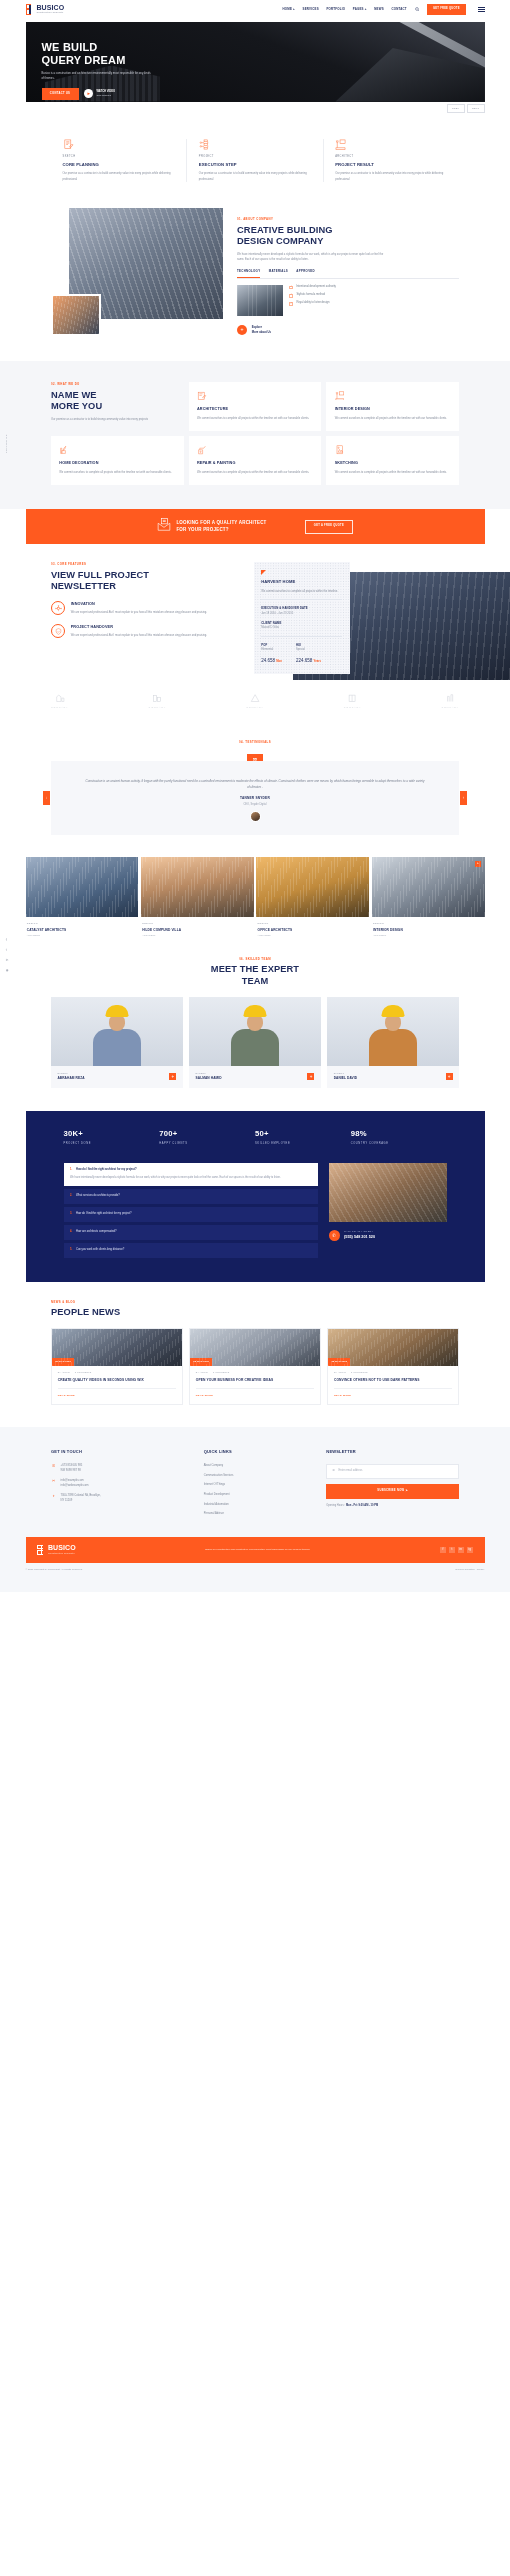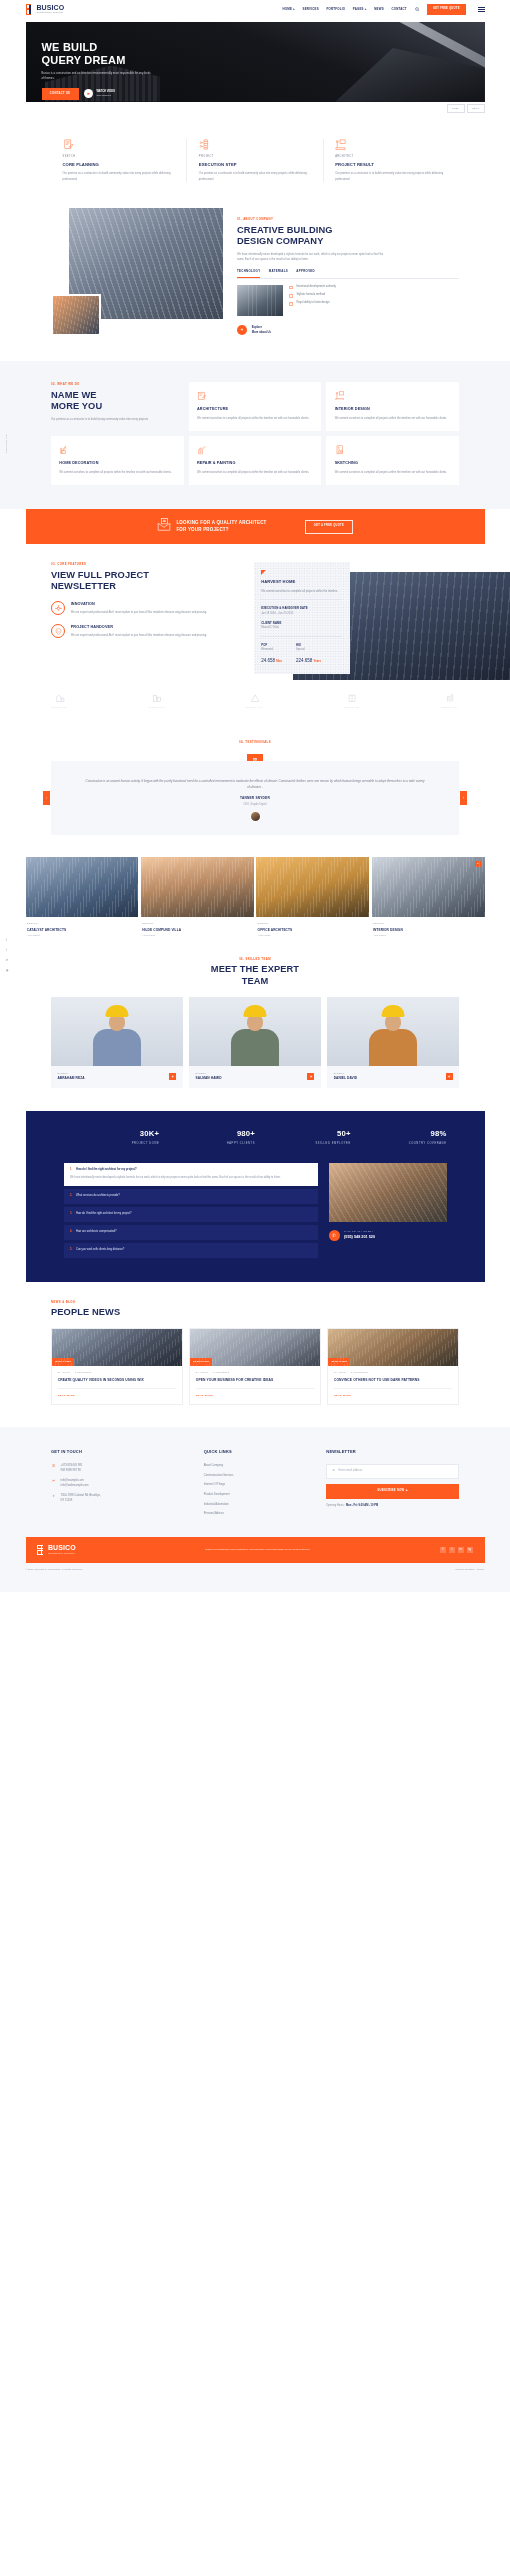--- a/index.html
+++ b/index.html
@@ -167,21 +167,21 @@
   .tm-body { position:absolute; left:50%; transform:translateX(-50%); bottom:0; width:48px; height:37px; background:#7e93b5; border-radius:14px 14px 0 0;}
   .tm-body.g { background:#6d7d6b; }
   .tm-body.o { background:#c9833f; }
   .tm-cap { background:#f6f7fa; padding:5.7px 6.4px; display:flex; align-items:center; justify-content:space-between;}
   .tm-cap .r { font-size:2.3px; color:#9aa1b0; letter-spacing:0.2px;}
   .tm-cap .n { font-size:3.2px; font-weight:bold; color:#1e2a5a; letter-spacing:0.1px; margin-top:0.6px;}
   .tm-plus { width:7px; height:7px; background:#ff5a1f; color:#fff; font-size:4.5px; display:flex; align-items:center; justify-content:center; line-height:1;}
 
   
   .navy { background:#141e5e; padding:16.6px 0 20.4px; }
-  .stats { display:grid; grid-template-columns:repeat(4,1fr); text-align:right; }
+  .stats { display:grid; grid-template-columns:repeat(4,1fr); text-align:left; }
   .stats .v { font-size:7.7px; font-weight:bold; color:#fff; letter-spacing:0.2px;}
   .stats .k { font-size:2.6px; color:#b9c0e0; letter-spacing:0.6px; margin-top:1.9px;}
   .faq-wrap { display:flex; gap:10.2px; margin-top:16.6px; }
   .faq-list { flex:1; }
   .faq-item { background:#1c2770; color:#dfe3f5; font-size:2.7px; padding:5.1px 6.4px; margin-bottom:3.2px; display:flex; align-items:center; gap:3.8px;}
   .faq-item.open { background:#fff; color:#1e2a5a; font-weight:bold; display:block; }
   .faq-item.open .qa { display:flex; gap:3.8px; align-items:center; }
   .faq-item .ans { font-weight:normal; color:#8a92a6; font-size:2.6px; margin-top:3.2px; line-height:1.9; }
   .faq-num { color:#ff5a1f; font-weight:bold; }
   .faq-right { width:118px; }
@@ -661,21 +661,21 @@
   </div>
 
   <div class="navy" style="margin:0 25.5px;">
     <div style="width:383px;margin:0 auto;">
       <div class="stats">
         <div>
             <div class="v">30K+</div>
             <div class="k">PROJECT DONE</div>
           </div>
         <div>
-            <div class="v">980+</div>
+            <div class="v">700+</div>
             <div class="k">HAPPY CLIENTS</div>
           </div>
         <div>
             <div class="v">50+</div>
             <div class="k">SKILLED EMPLOYEE</div>
           </div>
         <div>
             <div class="v">98%</div>
             <div class="k">COUNTRY COVERAGE</div>
           </div>

